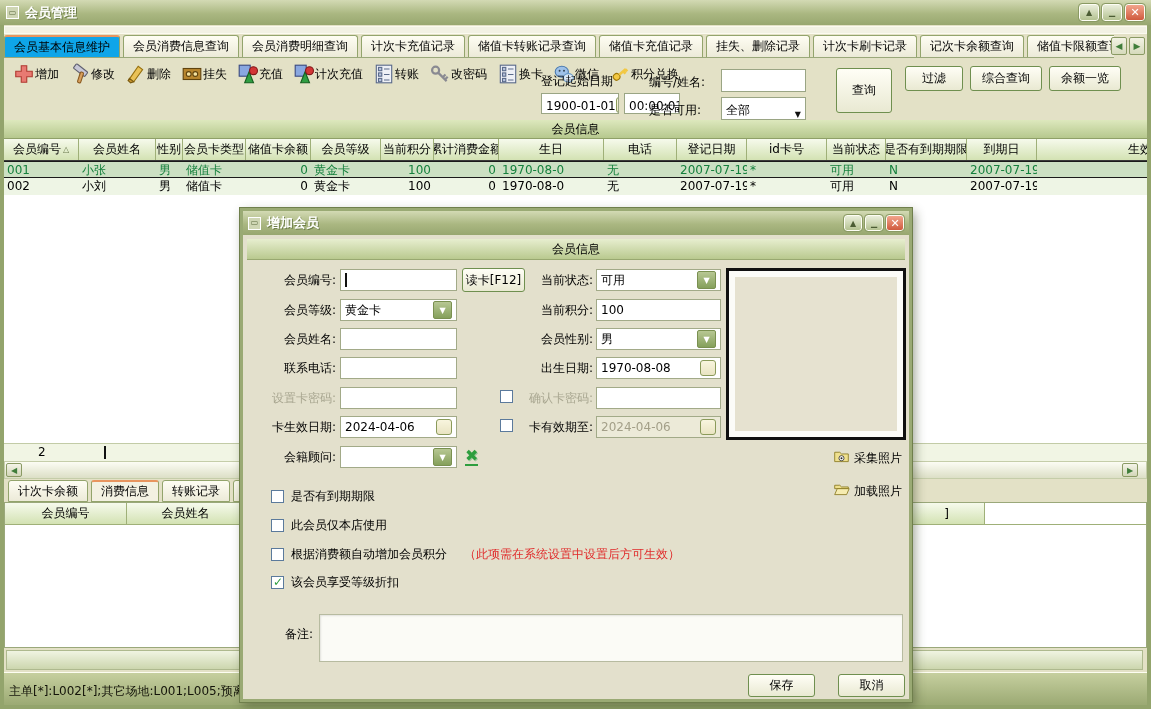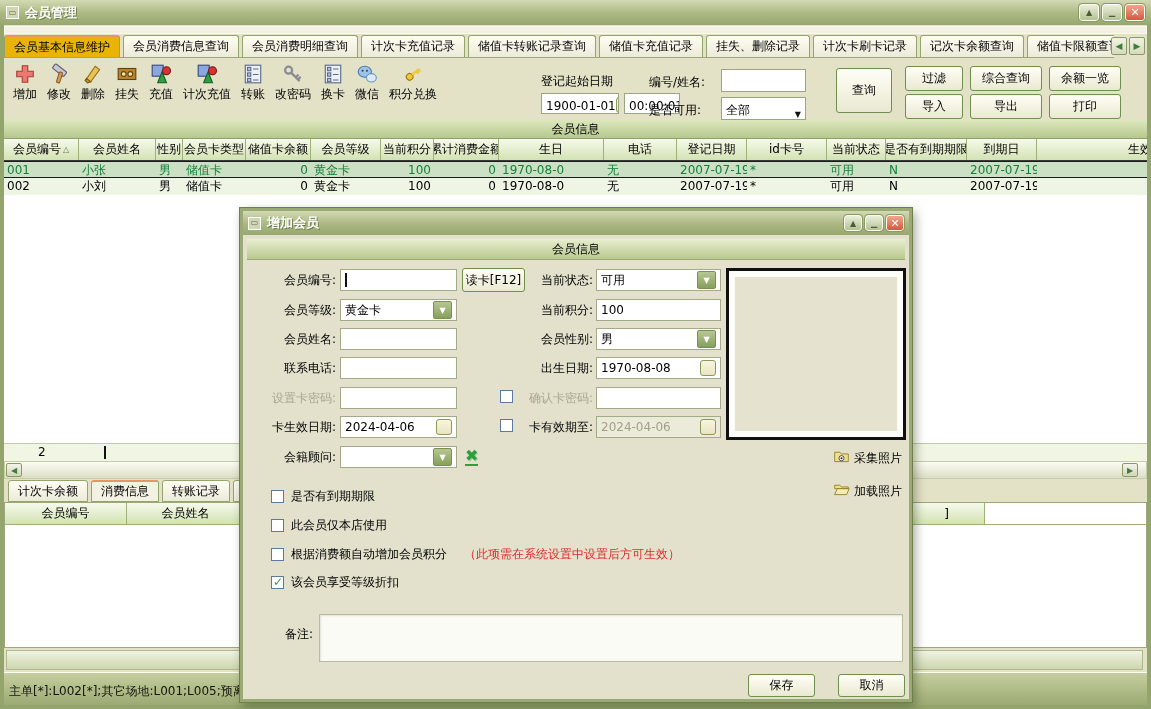--- a/index.html
+++ b/index.html
@@ -11,27 +11,27 @@
 .titlebar{position:absolute;left:0;top:0;width:100%;height:25px;background:linear-gradient(180deg,#d3dab4 0%,#aab781 55%,#98a770 100%);display:flex;align-items:center;gap:6px;padding:0 6px;z-index:6;}
 .appico{width:13px;height:13px;border:1px solid #fff;background:#cfd6b4;display:flex;align-items:center;justify-content:center;color:#5a6a3e;font-size:8px;line-height:8px;}
 .wtitle{color:#fff;font-weight:bold;font-size:13px;text-shadow:1px 1px 0 #70804c;}
 .wbtns{margin-left:auto;display:flex;gap:3px;}
 .wbtn{width:20px;height:17px;border:1px solid #fdfdf4;outline:1px solid #8a9a64;border-radius:3px;background:linear-gradient(#eaeedb,#b4c291);color:#4c5c34;font-size:8px;display:flex;align-items:center;justify-content:center;cursor:pointer;}
 .wbtn.close{background:linear-gradient(#f2a econ58c,#d05a3e);background:linear-gradient(#f2a58c,#d05a3e);color:#fff;font-size:11px;font-weight:bold;}
 .substrip{position:absolute;left:4px;top:26px;width:1143px;height:8px;background:#f2f1e3;border:1px solid #fbfaf0;z-index:4;}
 
 .tabbar{position:absolute;left:4px;top:35px;width:1110px;height:23px;display:flex;gap:3px;border-bottom:1px solid #9aa87a;z-index:4;overflow:hidden;}
 .tab{height:22px;padding:0 9px;display:flex;align-items:center;background:linear-gradient(#fefdf3,#ecead8);border:1px solid #93a46c;border-bottom:none;border-radius:3px 3px 0 0;white-space:nowrap;cursor:pointer;}
-.tab.active{background:#eab308;border-top:2px solid #e8955f;height:23px;}
+.tab.active{background:#0ea5e9;border-top:2px solid #e8955f;height:23px;}
 .tabscroll{position:absolute;top:37px;right:6px;display:flex;gap:2px;z-index:6;}
 .sbtn{width:16px;height:18px;background:linear-gradient(#f2f2e4,#d6dabc);border:1px solid #8a9a64;border-radius:2px;color:#3f7d3a;font-size:9px;display:flex;align-items:center;justify-content:center;cursor:pointer;}
 
 .toolbar{position:absolute;left:4px;top:58px;width:1143px;height:62px;background:#e3e1c6;z-index:4;}
 .actions{position:absolute;left:4px;top:5px;display:flex;}
-.action{display:flex;flex-direction:column;align-items:center;padding:0 5px;cursor:pointer;}
+.action{display:flex;flex-direction:row;align-items:center;padding:0 5px;cursor:pointer;}
 .action .ticon{width:22px;height:22px;}
 .action .ticon svg{width:22px;height:22px;}
 .alabel{font-size:12px;margin-top:1px;white-space:nowrap;}
 .flabel{position:absolute;font-size:12px;white-space:nowrap;}
 .field{position:absolute;background:#fff;border:1px solid #9aa584;display:flex;align-items:flex-end;padding:0 4px;overflow:hidden;white-space:nowrap;}
 .datebtn{width:16px;height:16px;background:linear-gradient(#f8f5de,#e9e4c2);border:1px solid #8a9a5a;border-radius:3px;margin-left:auto;flex:none;cursor:pointer;}
 .blackarrow{margin-left:auto;font-size:8px;color:#111;}
 .xpbtn{position:absolute;background:linear-gradient(#fffef6,#e9e9d2);border:1px solid #6f8f4f;border-radius:3px;display:flex;align-items:center;justify-content:center;font-size:12px;cursor:pointer;white-space:nowrap;}
 .btnrow{position:absolute;display:flex;gap:7px;}
 .btnrow .gbtn{background:linear-gradient(#fffef6,#e9e9d2);border:1px solid #6f8f4f;border-radius:3px;height:25px;display:flex;align-items:center;justify-content:center;font-size:12px;cursor:pointer;}
@@ -234,25 +234,20 @@
   <div class="field" style="left:717px;top:39px;width:85px;height:23px;">
     <span>全部</span>
     <span class="blackarrow">▼</span>
   </div>
   <div class="xpbtn" style="left:832px;top:10px;width:56px;height:45px;">查询</div>
   <div class="btnrow" style="left:901px;top:8px;" id="gridRow1">
       <div class="gbtn" style="width: 58px;">过滤</div>
       <div class="gbtn" style="width: 72px;">综合查询</div>
       <div class="gbtn" style="width: 72px;">余额一览</div>
     </div>
-  <div class="btnrow" style="left:901px;top:36px;" id="gridRow2">
-      <div class="gbtn" style="width: 58px;">导入</div>
-      <div class="gbtn" style="width: 72px;">导出</div>
-      <div class="gbtn" style="width: 72px;">打印</div>
-    </div>
 </div>
 
 <div class="band">会员信息</div>
 <div class="gridwrap">
     <div id="memberTable">
       <div class="thead">
         <div class="th" style="width: 75px;">
           <span>会员编号</span>
           <span class="sorticon">△</span>
         </div>

